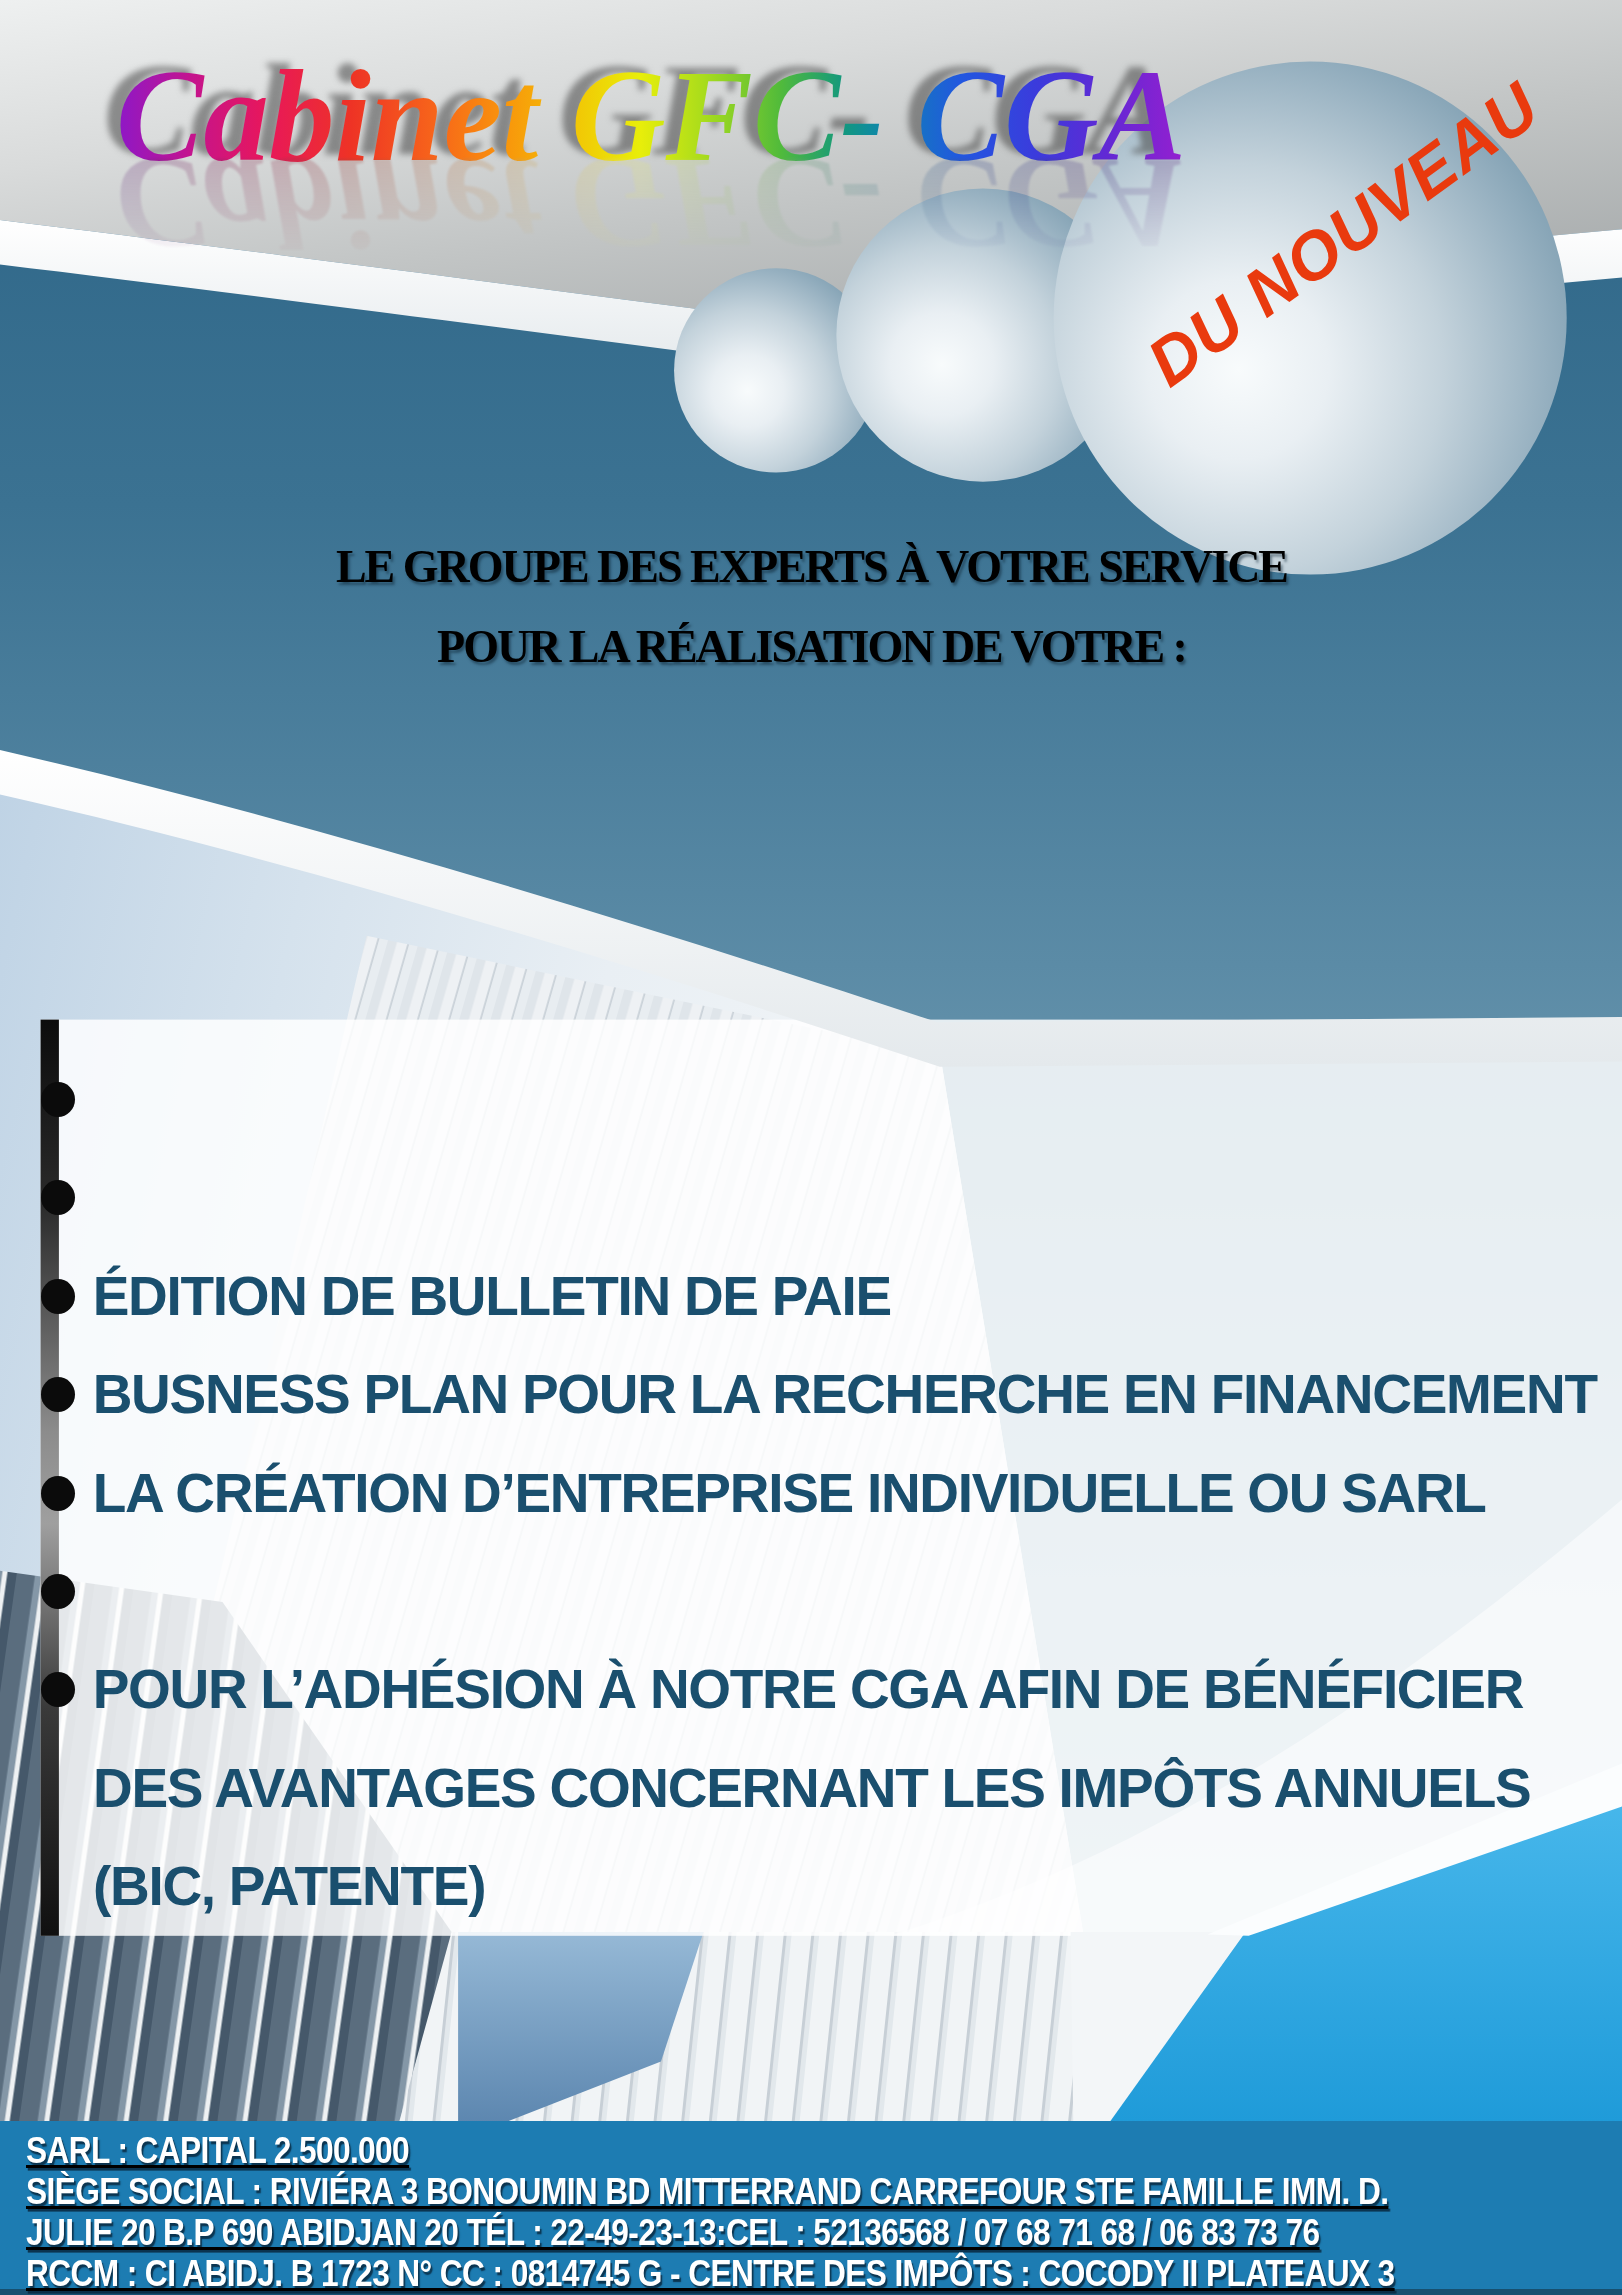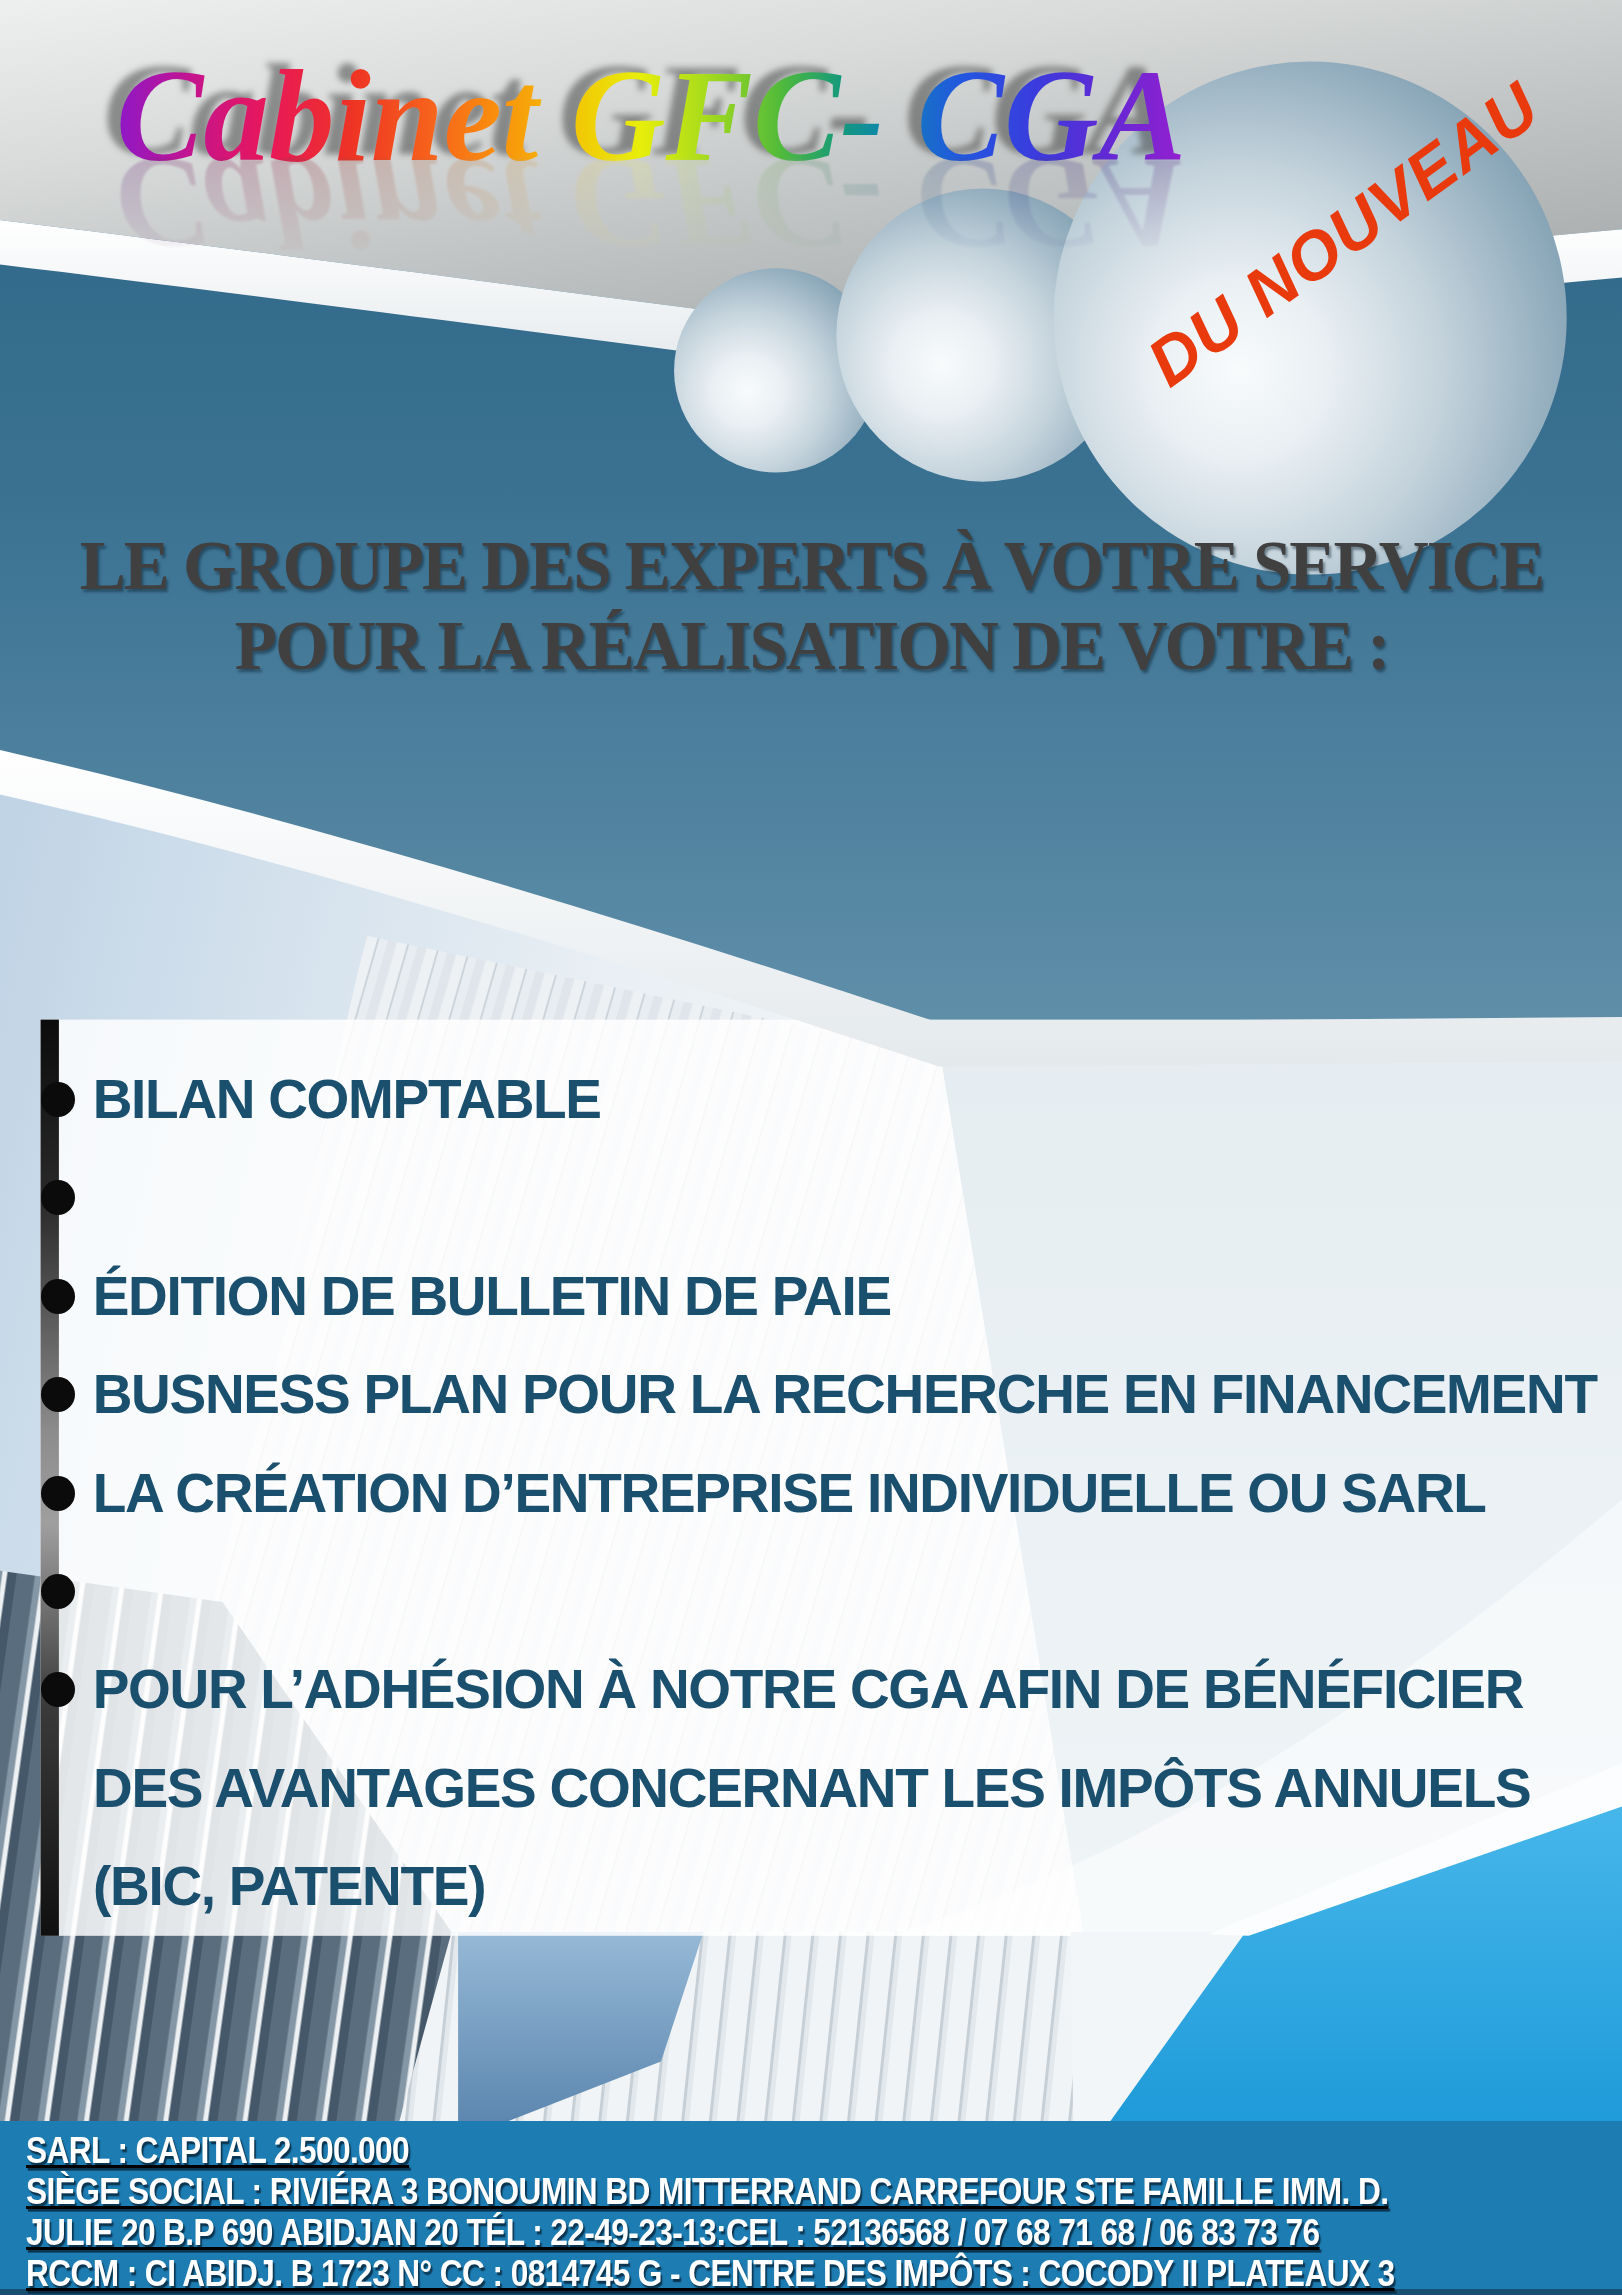--- a/index.html
+++ b/index.html
@@ -40,22 +40,22 @@
     position:absolute; left:1112px; top:196px; width:458px; text-align:center;
     font-weight:bold; font-style:italic; font-size:67px; line-height:79px;
     letter-spacing:1.3px; color:#e93a0e; white-space:nowrap;
     transform:rotate(-36deg);
   }
 
   
   .headline{
     position:absolute; left:0; width:100%; text-align:center; white-space:nowrap;
     font-family:"Liberation Serif", serif; font-weight:bold;
-    font-size:69px; line-height:71px; letter-spacing:-2px;
-    color:#404040; text-shadow:2px 3.3px 2.6px rgba(12,35,52,.5);
+    font-size:46px; line-height:71px; letter-spacing:-2px;
+    color:#000000; text-shadow:2px 3.3px 2.6px rgba(12,35,52,.5);
   }
   .headline.l1{top:531px;}
   .headline.l2{top:611px;}
 
   
   .svc{
     position:absolute; left:41px; height:98px; display:flex; align-items:center;
     font-weight:bold; font-size:55px; letter-spacing:-1.3px; white-space:nowrap;
     color:#1a4f6e;
   }
@@ -189,21 +189,20 @@
     <div class="logo-text logo-refl" aria-hidden="true">Cabinet GFC- CGA</div>
   </div>
 
   <div class="badge">DU NOUVEAU</div>
 
   <div class="headline l1">LE GROUPE DES EXPERTS À VOTRE SERVICE</div>
   <div class="headline l2">POUR LA RÉALISATION DE VOTRE :</div>
 
   <div class="svc" style="top:1050px">
     <span class="bullet"></span>
-    <span>BILAN COMPTABLE</span>
   </div>
   <div class="svc" style="top:1148px">
     <span class="bullet"></span>
   </div>
   <div class="svc" style="top:1247px">
     <span class="bullet"></span>
     <span>ÉDITION DE BULLETIN DE PAIE</span>
   </div>
   <div class="svc" style="top:1345px">
     <span class="bullet"></span>

